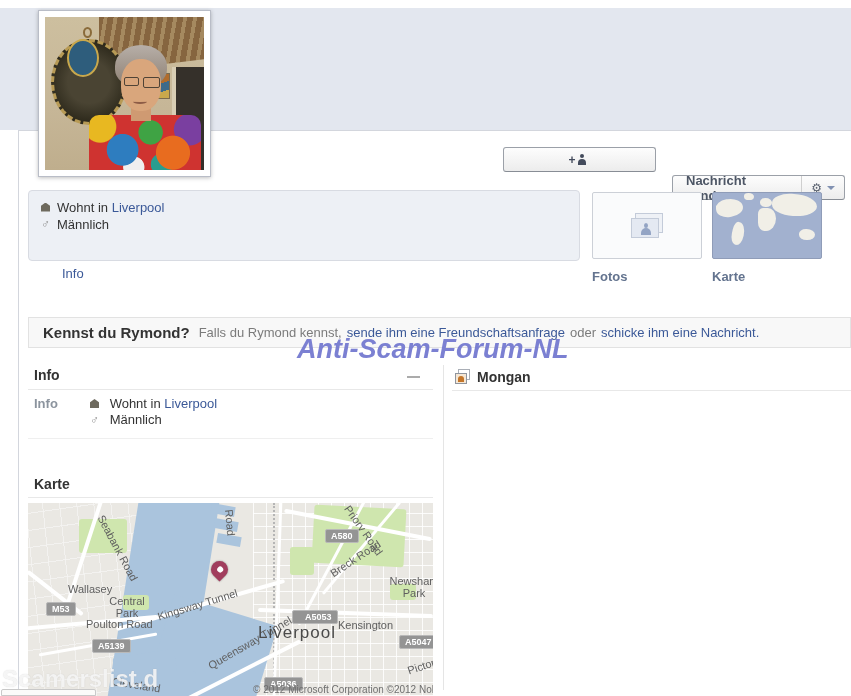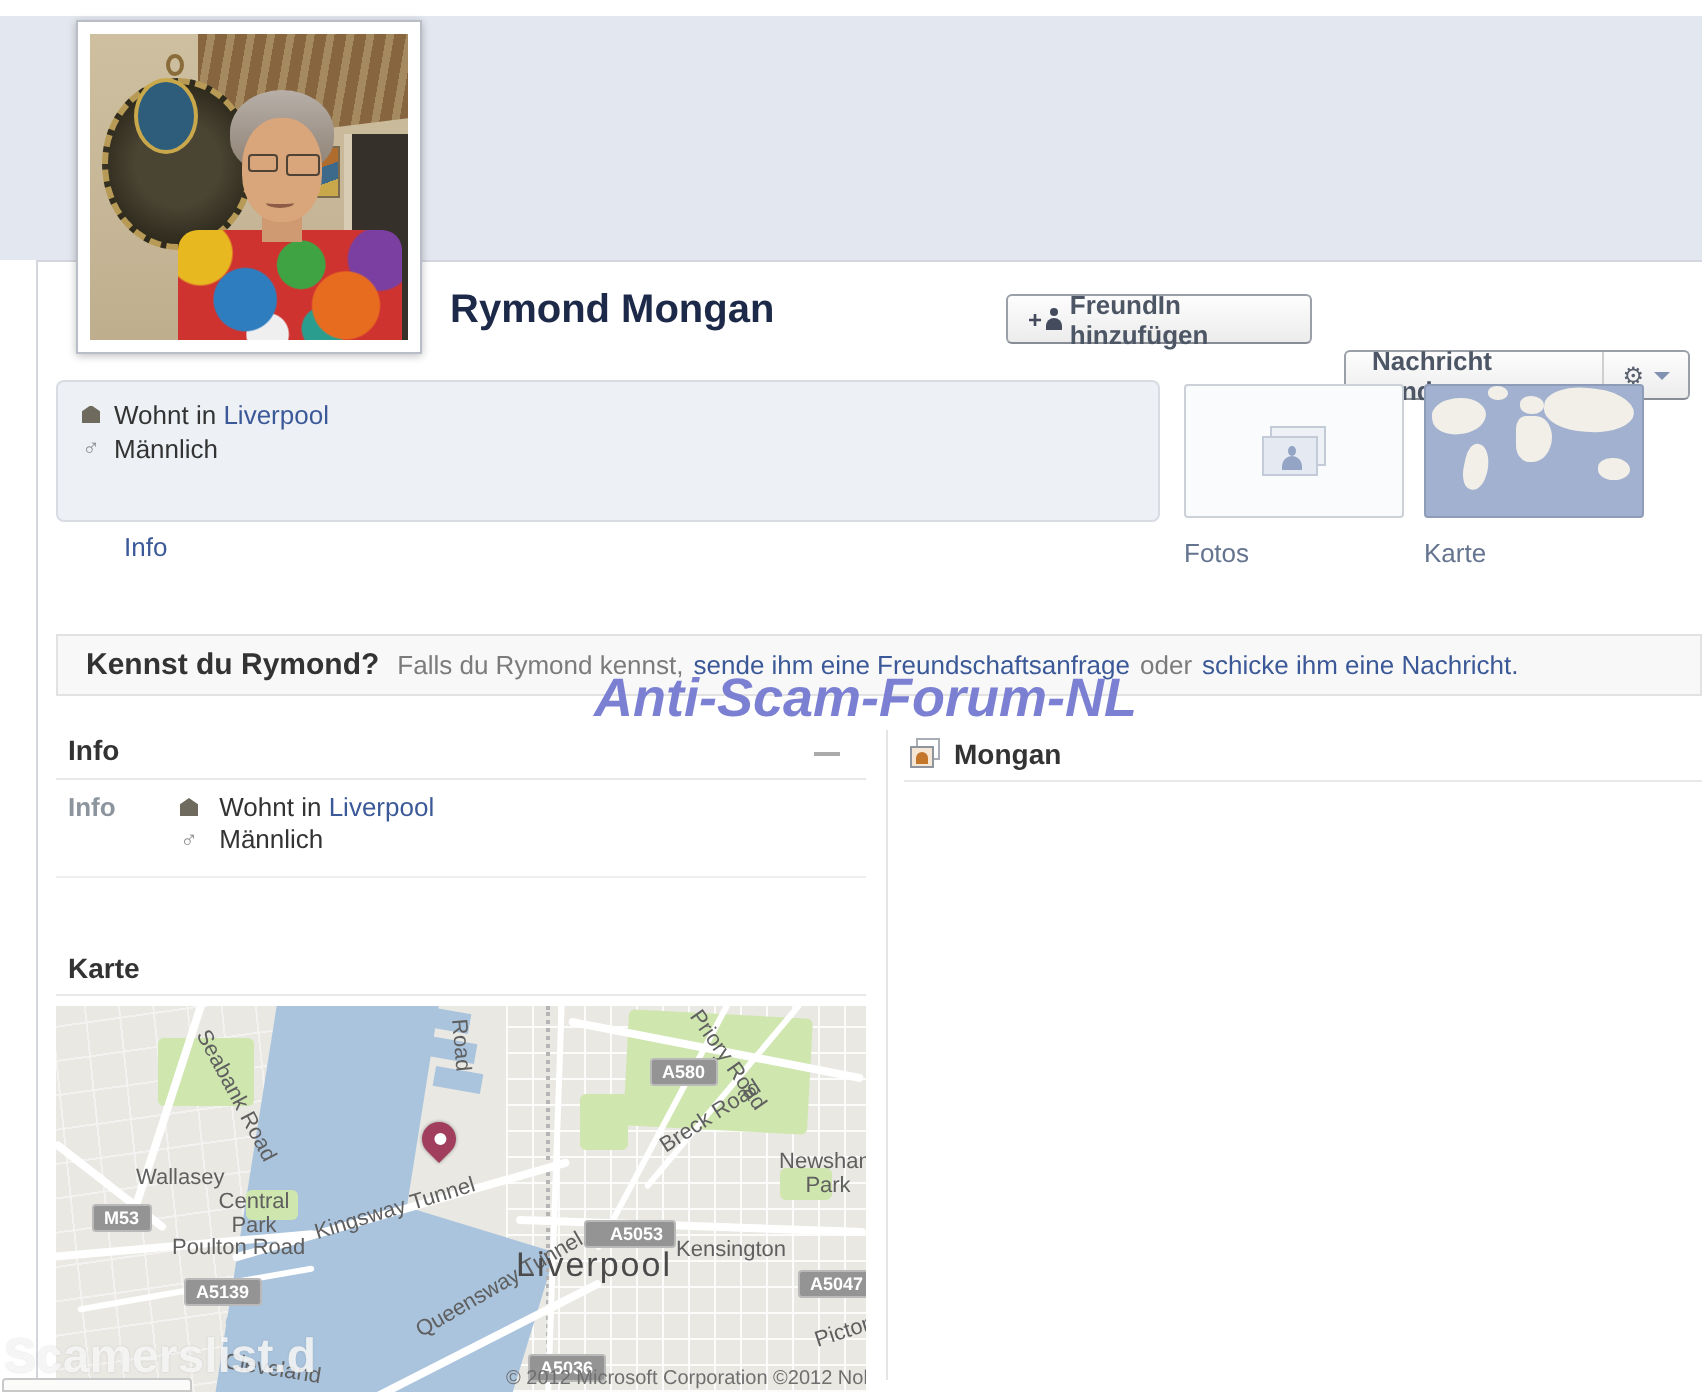--- a/index.html
+++ b/index.html
@@ -66,21 +66,21 @@
   .bld-ico{display:inline-block;width:9px;height:9px;background:#6e6a5e;margin-right:7px;
            clip-path:polygon(50% 0,100% 35%,100% 100%,0 100%,0 35%);}
   .male-ico{display:inline-block;width:9px;margin-right:7px;color:#8f8f8f;font-size:12px;line-height:1;}
   a.fb-link{color:#3b5998;text-decoration:none;cursor:pointer;}
   .info-nav{left:62px;top:266px;font-size:13px;}
 
   
   .tile{position:absolute;width:110px;height:67px;border-radius:2px;cursor:pointer;}
   .tile-fotos{left:592px;top:192px;background:#fafbfc;border:1px solid #ccd0d7;}
   .tile-karte{left:712px;top:192px;background:#a2b1cf;border:1px solid #8f9cb8;overflow:hidden;}
-  .tile-label{position:absolute;top:269px;font-size:13px;color:#64748f;cursor:pointer;}
+  .tile-label{position:absolute;top:269px;font-size:13px;color:#64748f;cursor:pointer;font-weight:bold;}
   .stack-ico{position:absolute;left:38px;top:20px;width:34px;height:26px;}
   .stack-back{position:absolute;left:4px;top:0;width:28px;height:20px;background:#eef1f6;border:1px solid #c3cbd9;}
   .stack-front{position:absolute;left:0;top:5px;width:28px;height:20px;background:#e4e9f2;border:1px solid #c3cbd9;}
   .stack-person{position:absolute;left:9px;top:4px;width:10px;height:12px;}
   .stack-person::before{content:"";position:absolute;left:3px;top:0;width:4px;height:5px;border-radius:50%;background:#93a4c4;}
   .stack-person::after{content:"";position:absolute;left:0;top:5px;width:10px;height:7px;border-radius:5px 5px 0 0;background:#93a4c4;}
   .blob{position:absolute;background:#f1efe7;border-radius:45% 55% 50% 50%;}
 
   
   .banner{left:28px;top:317px;width:823px;height:31px;background:#f8f8f8;border:1px solid #e2e2e2;
@@ -147,26 +147,24 @@
       <div class="ph-loop"></div>
       <div class="ph-shirt"></div>
       <div class="ph-neck"></div>
       <div class="ph-hair"></div>
       <div class="ph-face"></div>
       <div class="ph-glasses"></div>
       <div class="ph-smile"></div>
     </div>
   </div>
 
-  <div class="abs name">Rymond Mongan</div>
 
   <div class="fb-btn btn-add">
     <span class="plus">+</span>
     <span class="person-ico"></span>
-    <span>FreundIn hinzufügen</span>
   </div>
 
   <div class="fb-btn btn-msg">
     <span class="lbl">Nachricht senden</span>
     <span class="btn-seg">
       <span class="gear">⚙</span>
       <span class="caret"></span>
     </span>
   </div>
 

